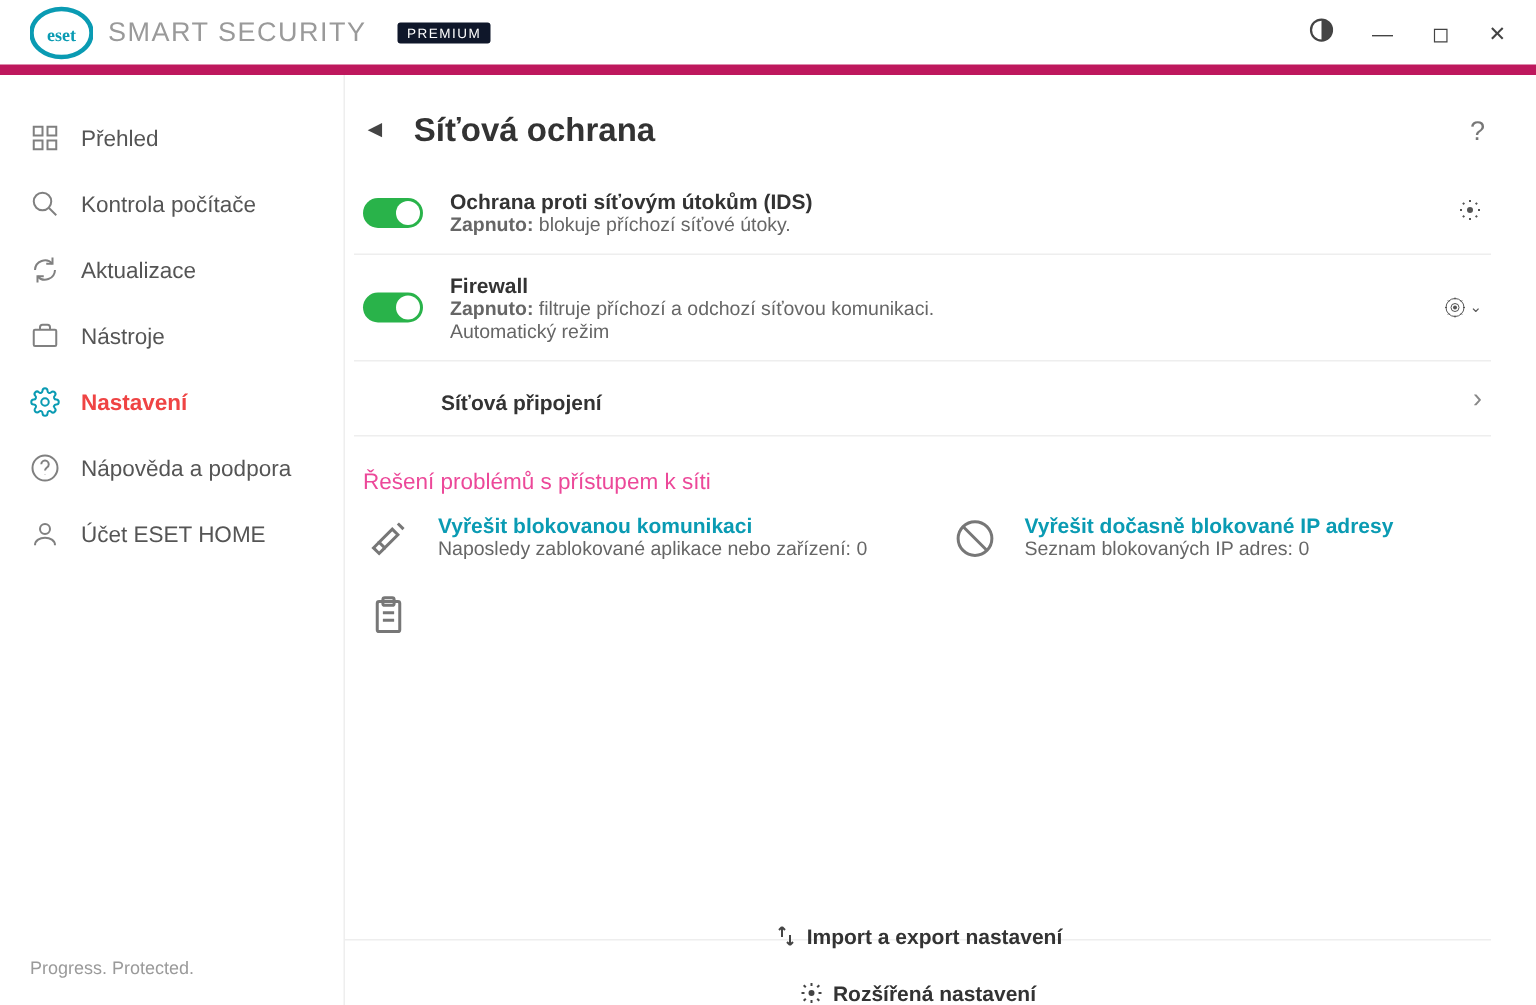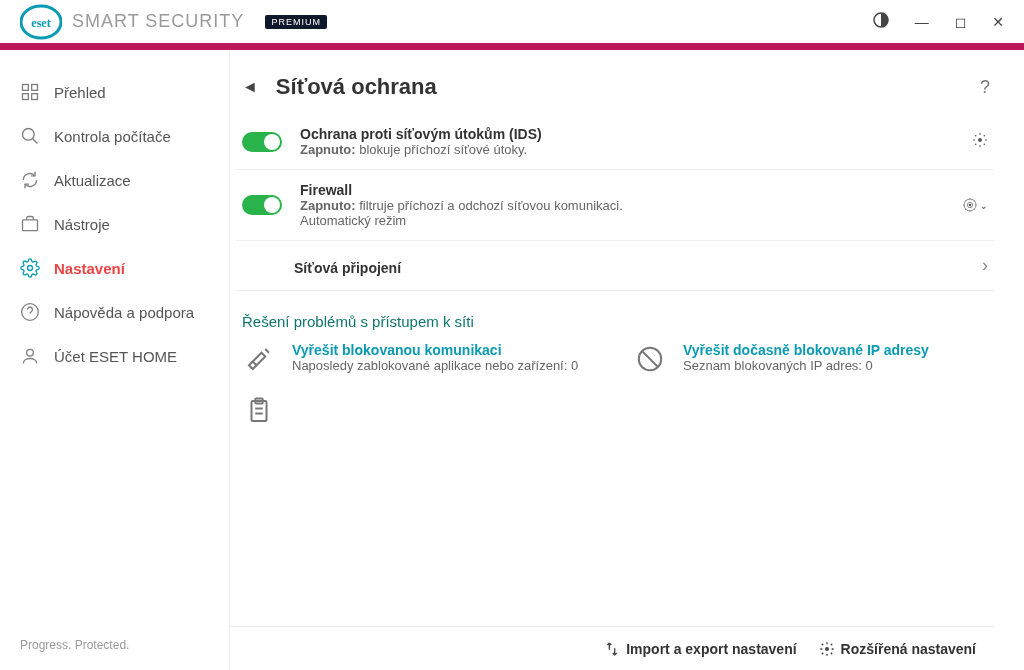--- a/index.html
+++ b/index.html
@@ -89,36 +89,36 @@
   .gear.chev .chev-down{font-size:10px;}
   .nav-row{
     display:flex; align-items:flex-end;
     padding:14px 6px 14px 58px;
     border-bottom:1px solid #eee;
     cursor:pointer;
   }
   .nav-row .chev-right{margin-left:auto; color:#888; font-size:18px;}
   .nav-row .nr-title{font-weight:600;}
   
-  .section-heading{margin:22px 0 12px 6px; font-size:15px; color:#0f766e;}
+  .section-heading{margin:22px 0 12px 6px; font-size:15px; color:#ec4899;}
   .trouble-grid{
     display:grid; grid-template-columns: 1fr 1fr; gap:18px 30px;
     padding-left:6px;
   }
   .t-item{display:flex; gap:16px;}
   .t-icon{width:34px;height:34px;display:flex;align-items:center;justify-content:center;flex-shrink:0;}
   .t-icon svg{width:30px;height:30px;stroke:#777;fill:none;stroke-width:1.6;}
   .t-text .t-title{color:#0a9bb3; font-weight:600; cursor:pointer;}
   .t-text .t-sub{color:#666; font-size:13px;}
   
   .bottom-bar{
     height:44px; border-top:1px solid #eee;
     display:flex; align-items:center; justify-content:flex-end;
     gap:22px; padding:0 18px;
-    font-size:14px; color:#333;
+    font-size:14px; color:#333;flex-direction:column;
   }
   .bottom-bar .b-item{display:flex;align-items:center;gap:6px;cursor:pointer;font-weight:600;}
   .bottom-bar svg{width:16px;height:16px;fill:#444;}
 </style>
 </head>
 <body>
 
 <div class="header">
   <div class="logo-wrap">
     <span class="logo-badge">

